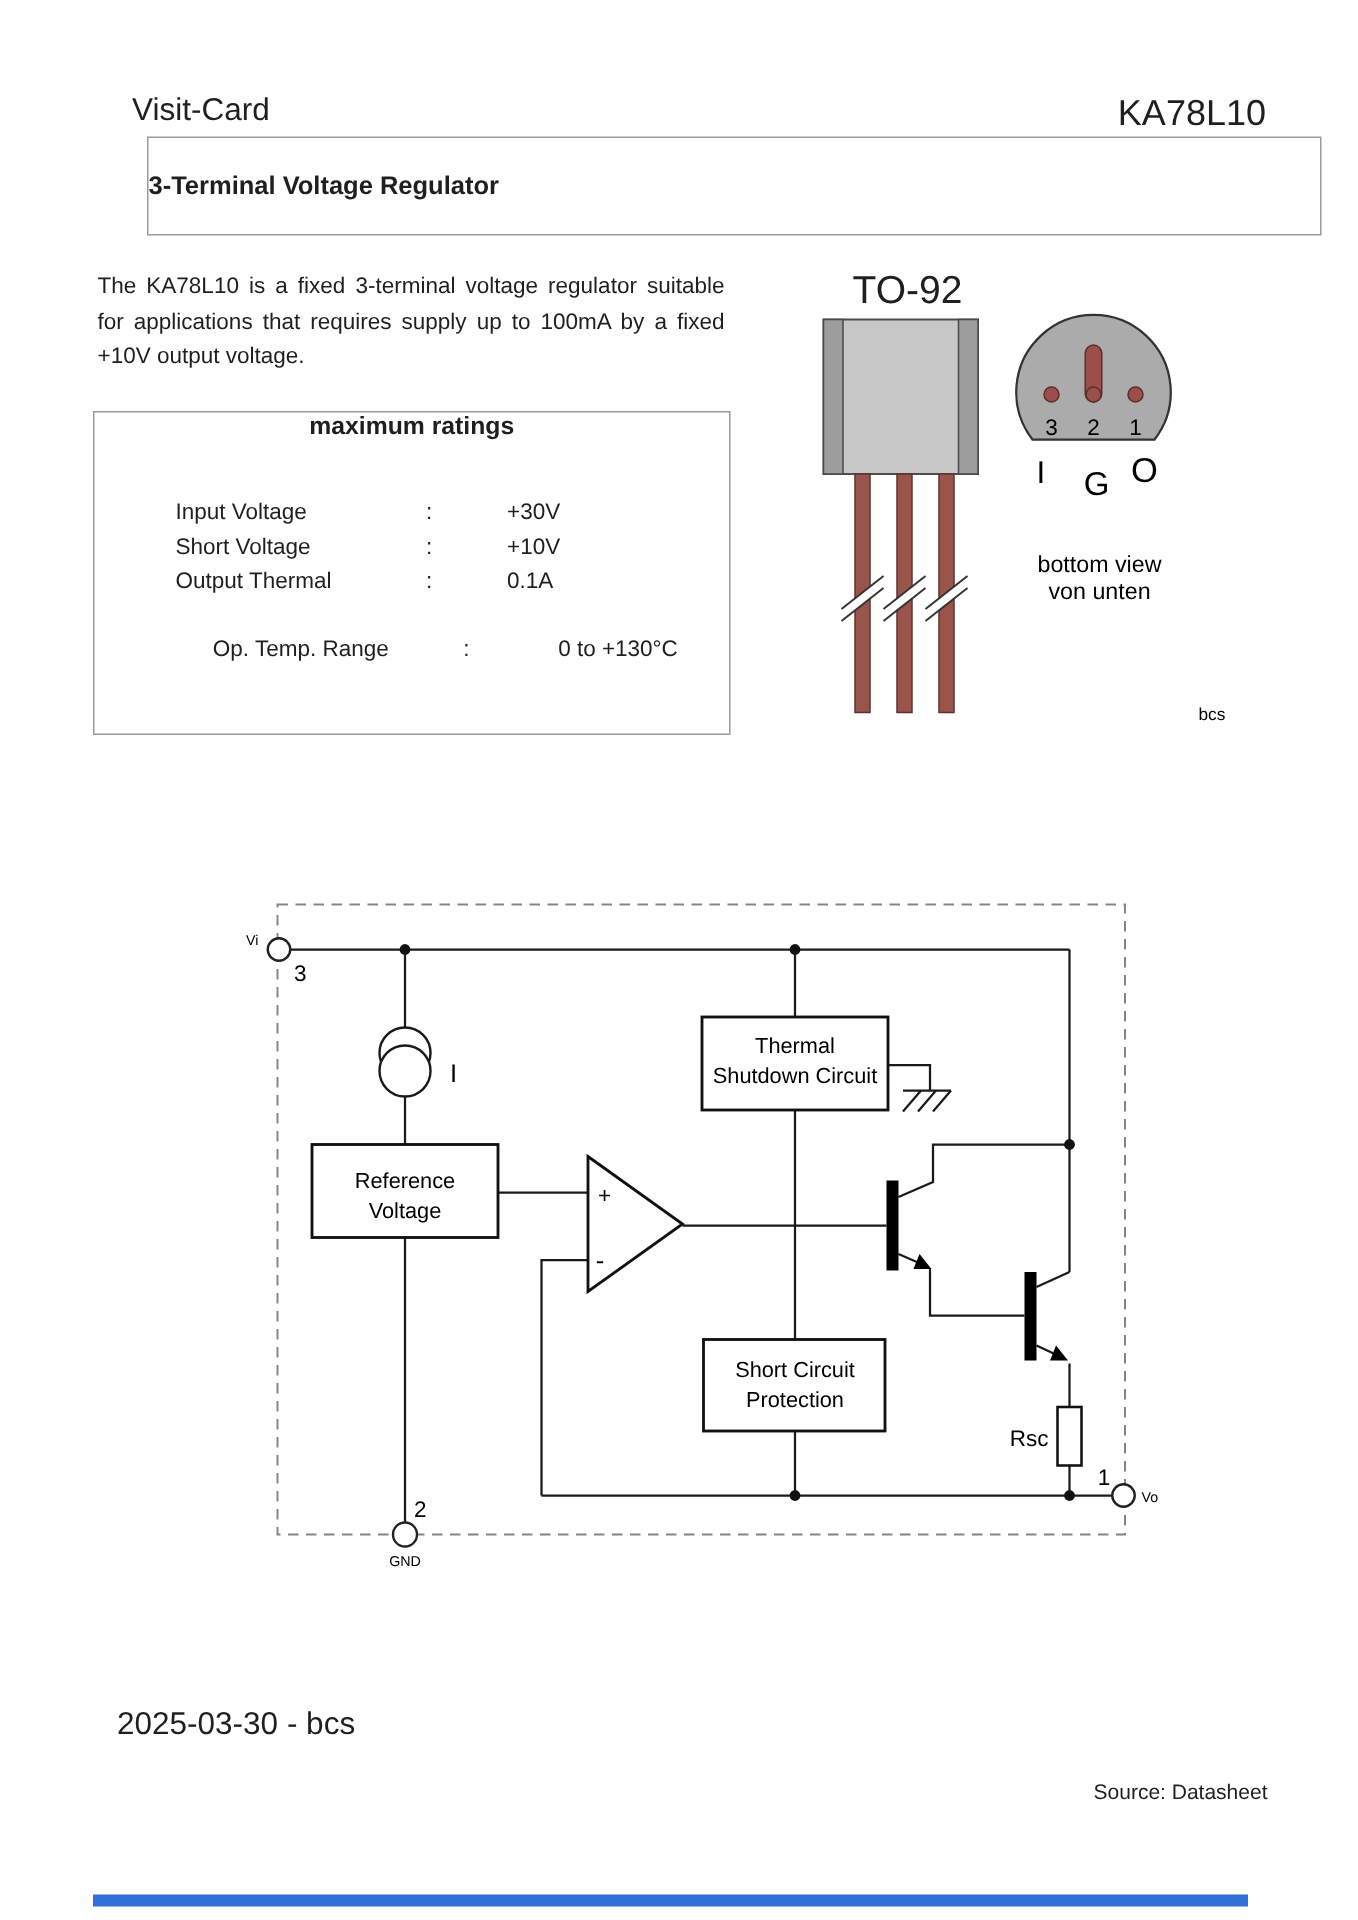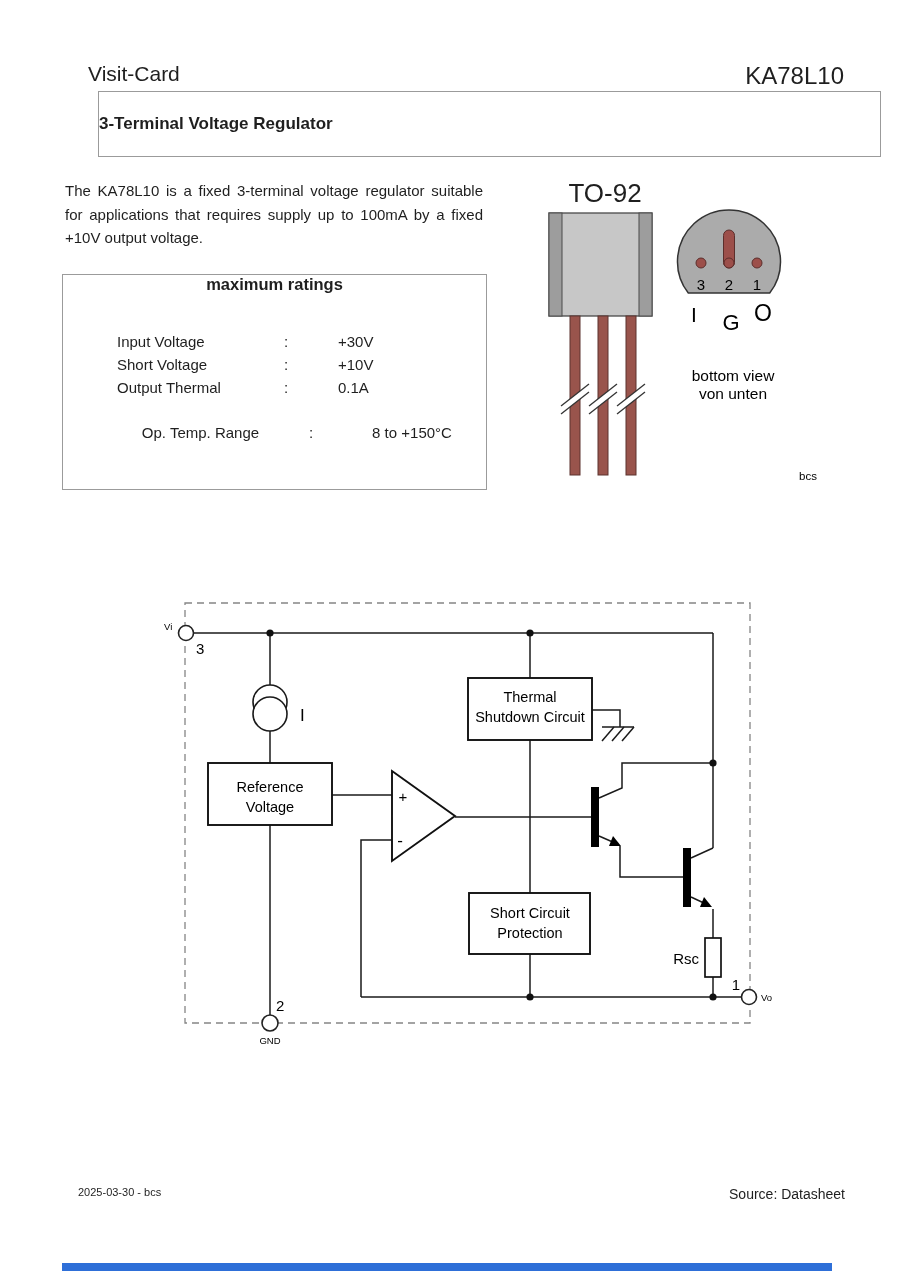--- a/index.html
+++ b/index.html
@@ -25,21 +25,21 @@
   .ratings-title{text-align:center;font-size:16.5px;font-weight:bold;}
   .ratings-rows{margin-top:36px;margin-left:54px;font-size:15px;}
   .r-row{display:flex;height:23px;align-items:center;}
   .r-row.gap{margin-top:22px;text-align:center;}
   .r-label{width:167px;}
   .r-sep{width:54px;}
   .r-value{flex:1;}
   .pkg-svg{position:absolute;left:520px;top:170px;}
   .cir-svg{position:absolute;left:150px;top:580px;}
   svg{font-family:"Liberation Sans",sans-serif;}
-  .ftr-left{position:absolute;left:78px;top:1186px;font-size:11px;}
+  .ftr-left{position:absolute;left:78px;top:1138px;font-size:21px;}
   .ftr-right{position:absolute;right:60px;top:1186px;font-size:14px;}
   .accent-bar{position:absolute;left:62px;top:1263px;width:770px;height:8px;}
 </style>
 </head>
 <body>
 
 <div class="page">
 
   <div class="hdr-left">Visit-Card</div>
   <div class="hdr-right">KA78L10</div>
@@ -64,21 +64,21 @@
         <span class="r-value">+10V</span>
       </div>
       <div class="r-row">
         <span class="r-label">Output Thermal</span>
         <span class="r-sep">:</span>
         <span class="r-value">0.1A</span>
       </div>
       <div class="r-row gap">
         <span class="r-label">Op. Temp. Range</span>
         <span class="r-sep">:</span>
-        <span class="r-value">8 to +150°C</span>
+        <span class="r-value">0 to +130°C</span>
       </div>
     </div>
   </div>
 
   <svg class="pkg-svg" width="330" height="320" viewBox="0 0 330 320">
     <text x="85" y="32" font-size="26" text-anchor="middle" fill="#1f1f1f">TO-92</text>
 
     <g>
       <rect x="29" y="43" width="103" height="103" fill="#c7c7c7" stroke="#4a4a4a" stroke-width="1.3"></rect>
       <rect x="29" y="43" width="13" height="103" fill="#9d9d9d" stroke="#4a4a4a" stroke-width="1"></rect>

